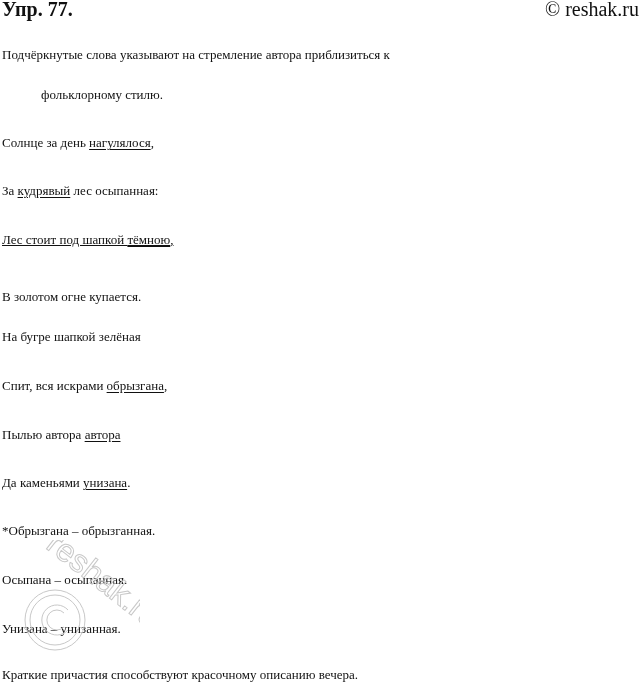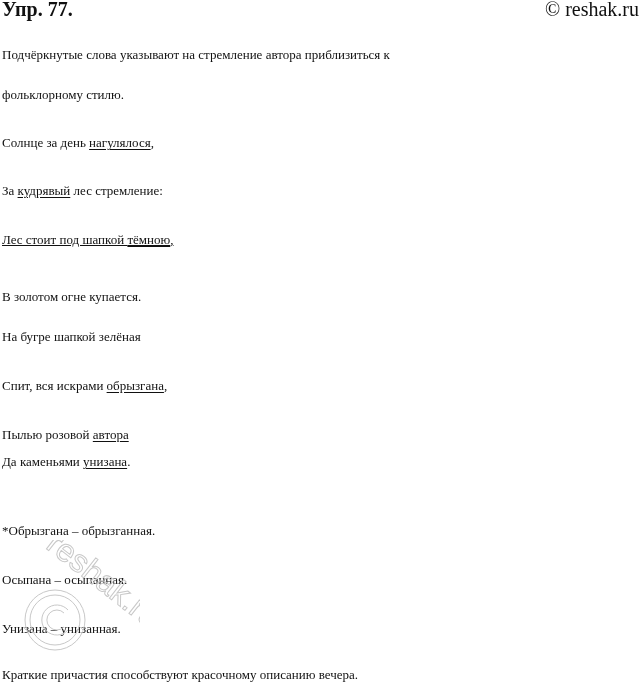--- a/index.html
+++ b/index.html
@@ -50,44 +50,44 @@
       pointer-events: none;
     }
   </style>
 </head>
 <body>
 
 <div class="header-title">Упр. 77.</div>
 <div class="header-copyright">© reshak.ru</div>
 
 <div class="line" style="top:44px;">Подчёркнутые слова указывают на стремление автора приблизиться к</div>
-<div class="line" style="top:84px;">фольклорному стилю.</div>
+<div class="line" style="top:84px;margin-left:39px;">фольклорному стилю.</div>
 
 <div class="line" style="top:132px;">
   <span>Солнце за день </span><span class="u">нагулялося</span><span>,</span>
 </div>
 <div class="line" style="top:180px;">
-  <span>За </span><span class="u">кудрявый</span><span> лес стремление:</span>
+  <span>За </span><span class="u">кудрявый</span><span> лес осыпанная:</span>
 </div>
 <div class="line" style="top:229px;text-decoration:underline;">
   <span>Лес стоит под шапкой </span><span class="u">тёмною</span><span>,</span>
 </div>
 <div class="line" style="top:286px;">
   <span>В золотом огне купается.</span>
 </div>
 <div class="line" style="top:326px;">
   <span>На бугре шапкой зелёная</span>
 </div>
 <div class="line" style="top:375px;text-align:center;">
   <span>Спит, вся искрами </span><span class="u">обрызгана</span><span>,</span>
 </div>
 <div class="line" style="top:424px;">
-  <span>Пылью розовой </span><span class="u">автора</span>
+  <span>Пылью автора </span><span class="u">автора</span>
 </div>
-<div class="line" style="top:451px;text-align:center;">
+<div class="line" style="top:472px;text-align:center;">
   <span>Да каменьями </span><span class="u">унизана</span><span>.</span>
 </div>
 
 <div class="line" style="top:520px;">*Обрызгана – обрызганная.</div>
 <div class="line" style="top:569px;text-align:center;">Осыпана – осыпанная.</div>
 <div class="line" style="top:618px;">Унизана – унизанная.</div>
 
 <div class="line" style="top:664px;">Краткие причастия способствуют красочному описанию вечера.</div>
 
 <svg class="watermark" viewBox="0 0 130 130" xmlns="http://www.w3.org/2000/svg">

